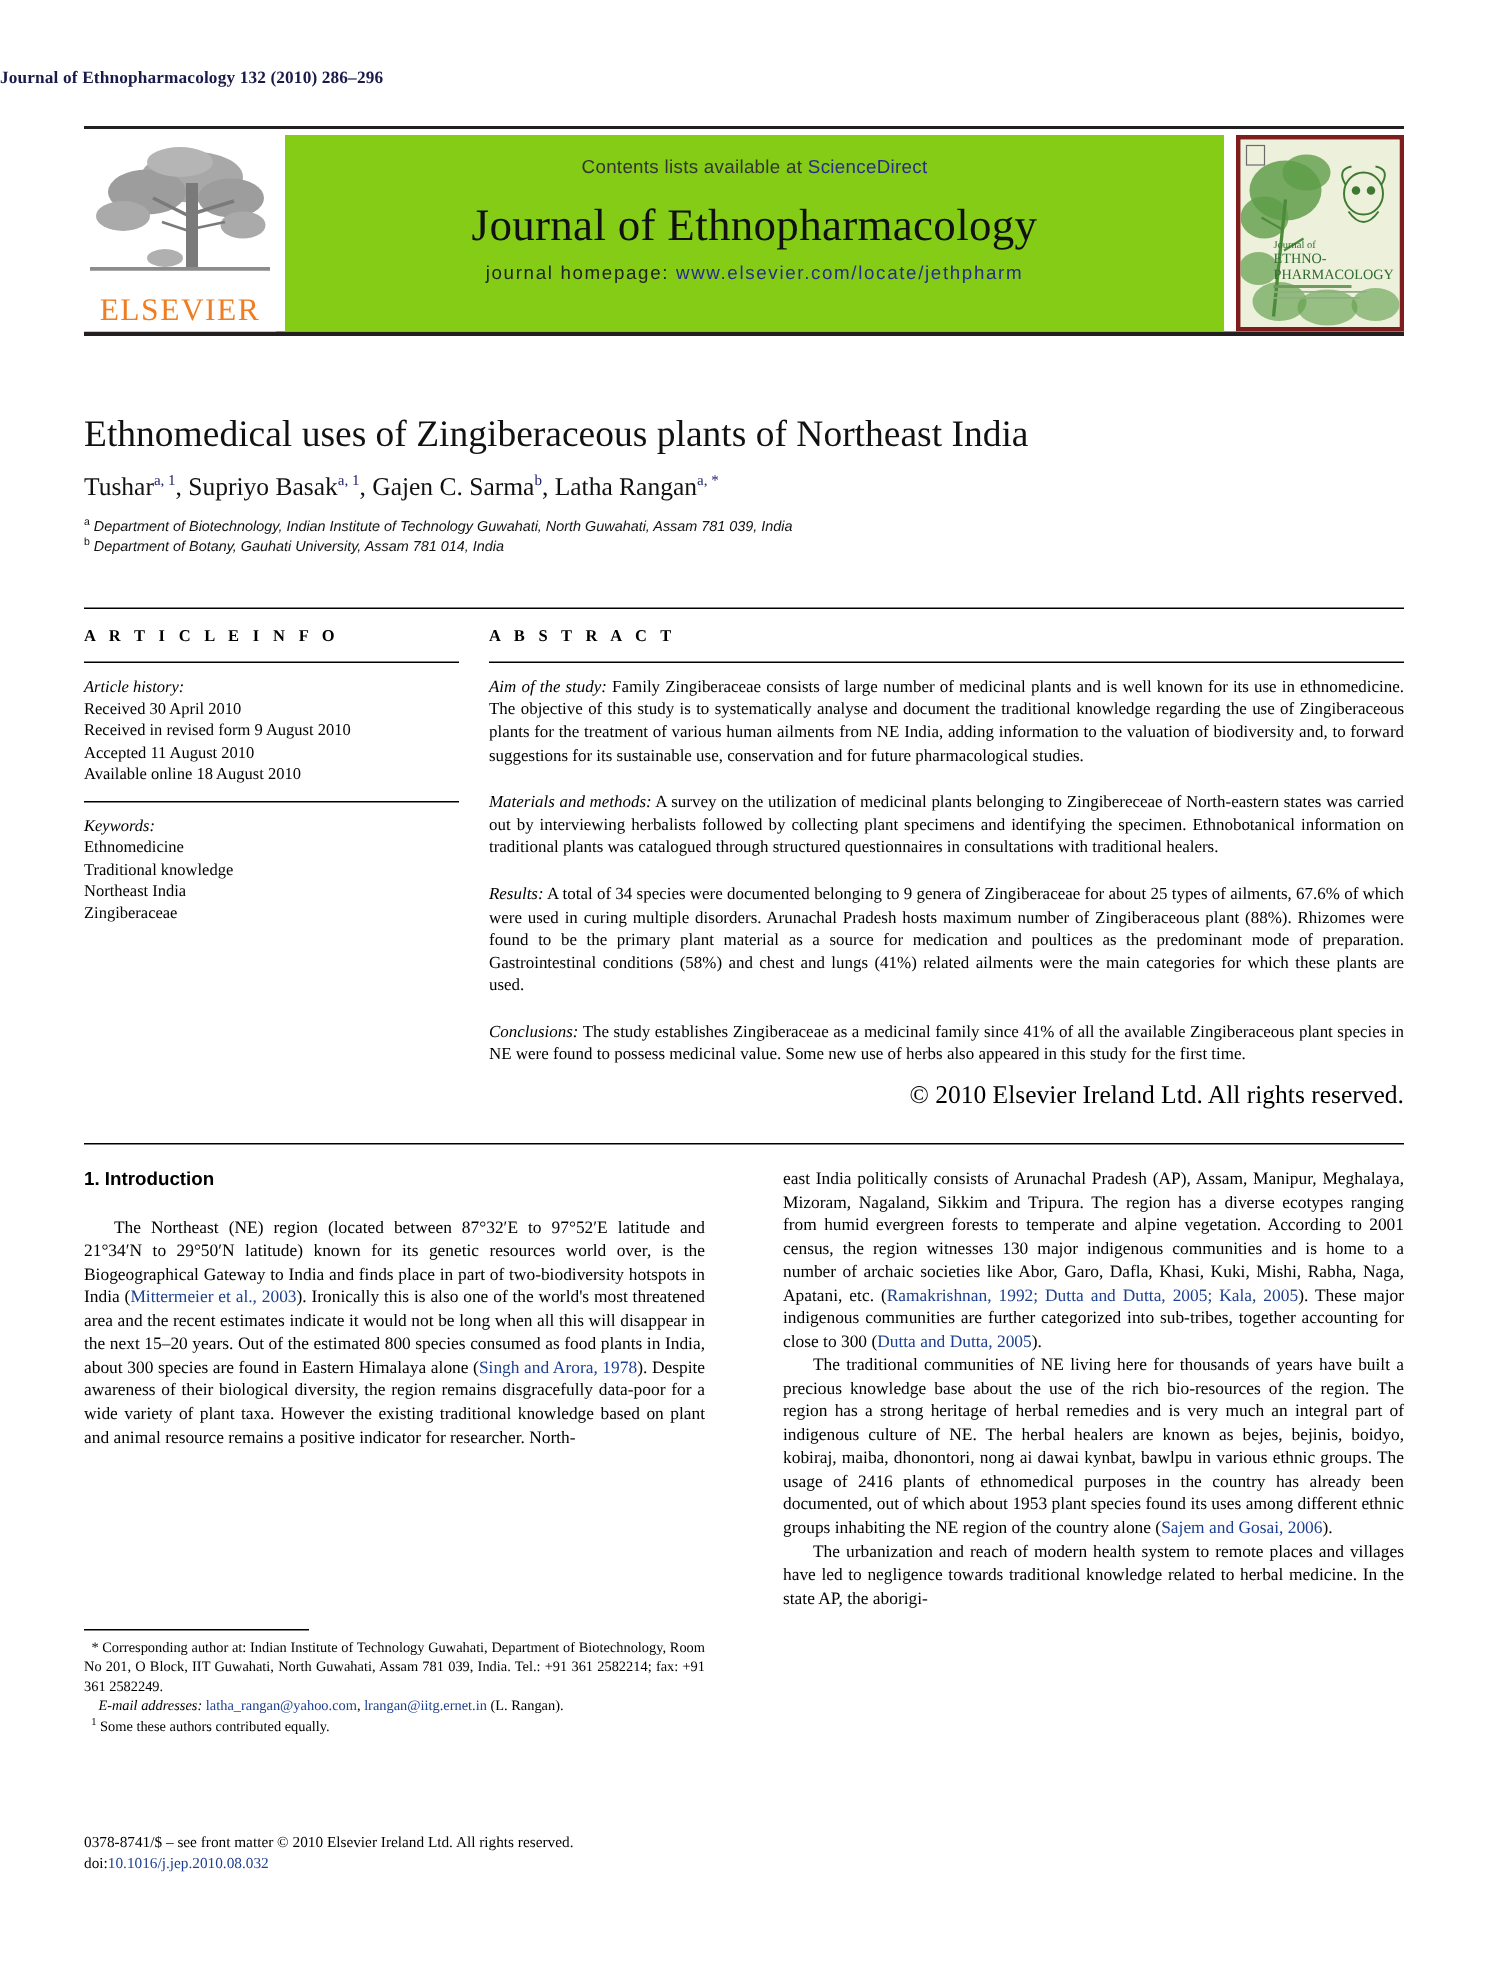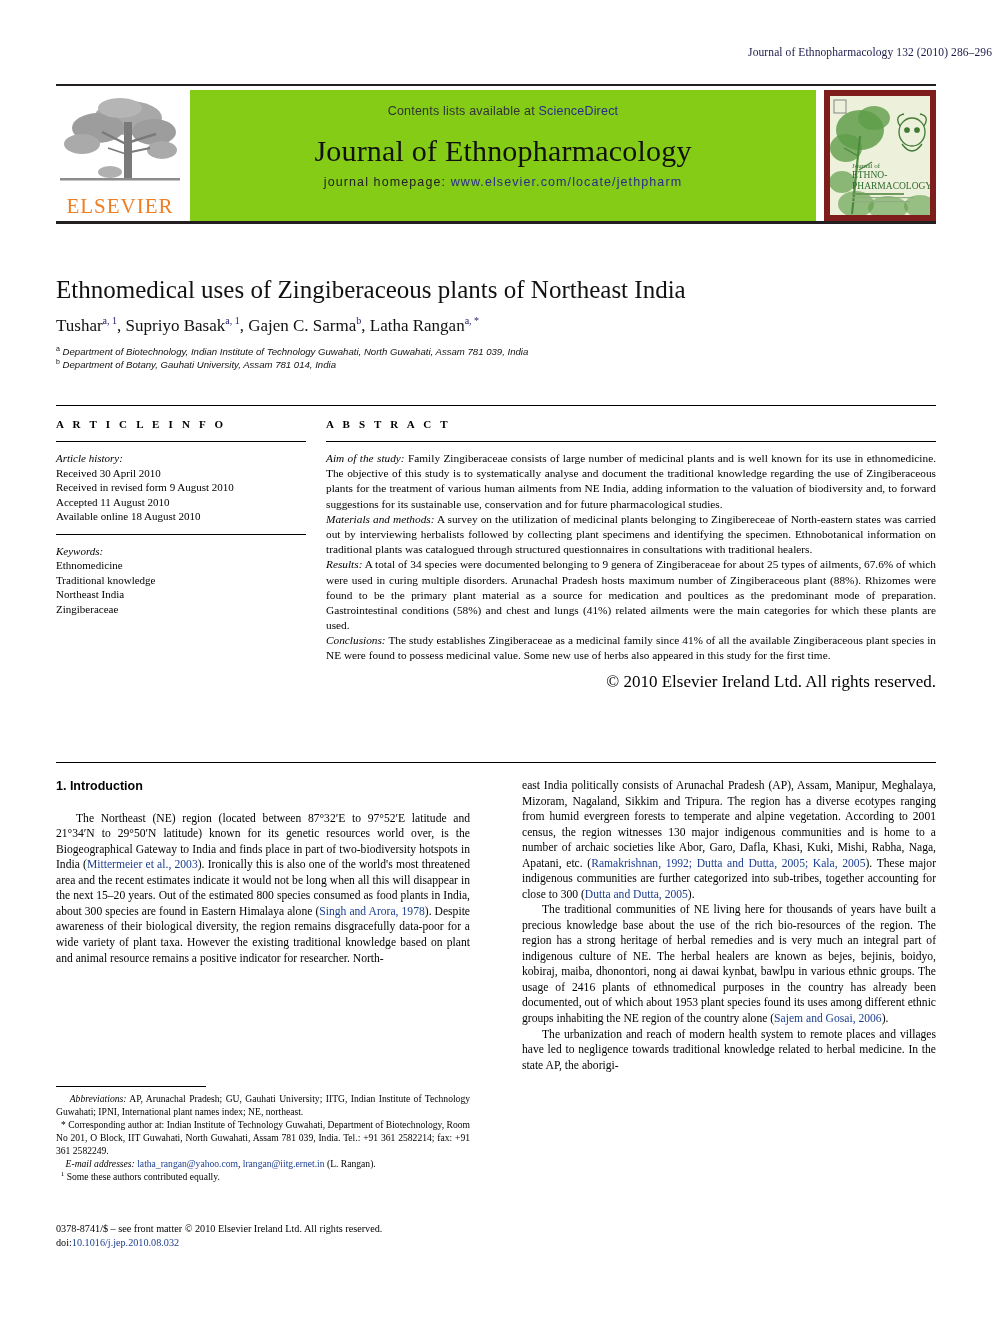--- a/index.html
+++ b/index.html
@@ -21,23 +21,23 @@
     left: 0; top: 0;
     width: 992px;
     height: 1323px;
   }
 
   
   .running-head {
     position: absolute;
     left: 0; top: 46px;
     width: 992px;
-    text-align: right;
-    font-family: "Liberation Serif", serif;
-    font-weight: normal;
+    text-align: left;
+    font-family: "Liberation Serif", serif;
+    font-weight: bold;
     font-size: 11.5px;
     letter-spacing: 0.1px;
     color: #1b1b4b;
   }
 
   
   .masthead {
     position: absolute;
     left: 56px; top: 84px;
     width: 880px;
@@ -116,21 +116,21 @@
     color: #222222;
   }
   .homepage-line .url {
     color: #2a2a8c;
   }
 
   
   .cover-thumb {
     width: 112px;
     flex: 0 0 112px;
-    border: 6px solid #7f1d1d;
+    border: 3px solid #7f1d1d;
     background: #eef0dd;
     position: relative;
     box-sizing: border-box;
     overflow: hidden;
   }
 
   
   .article-title {
     position: absolute;
     left: 56px; top: 276px;
@@ -220,21 +220,21 @@
     margin-bottom: 9px;
   }
 
   .abs-para {
     font-family: "Liberation Serif", serif;
     font-size: 11.3px;
     line-height: 1.345;
     text-align: justify;
     margin-top: 9px;
   }
-  .abs-para + .abs-para { margin-top: 0; }
+  .abs-para + .abs-para { margin-top: 16px; }
   .abs-para .lbl { font-style: italic; }
   .copyright {
     font-family: "Liberation Serif", serif;
     font-size: 17px;
     text-align: right;
     margin-top: 8px;
   }
 
   
   .body-col {
@@ -436,21 +436,20 @@
   </div>
 
   <div class="body-col body-right">
     <p class="noindent"><span>east India politically consists of Arunachal Pradesh (AP), Assam, Manipur, Meghalaya, Mizoram, Nagaland, Sikkim and Tripura. The region has a diverse ecotypes ranging from humid evergreen forests to temperate and alpine vegetation. According to 2001 census, the region witnesses 130 major indigenous communities and is home to a number of archaic societies like Abor, Garo, Dafla, Khasi, Kuki, Mishi, Rabha, Naga, Apatani, etc. (</span><span class="cite">Ramakrishnan, 1992; Dutta and Dutta, 2005; Kala, 2005</span><span>). These major indigenous communities are further categorized into sub-tribes, together accounting for close to 300 (</span><span class="cite">Dutta and Dutta, 2005</span><span>).</span></p>
     <p><span>The traditional communities of NE living here for thousands of years have built a precious knowledge base about the use of the rich bio-resources of the region. The region has a strong heritage of herbal remedies and is very much an integral part of indigenous culture of NE. The herbal healers are known as bejes, bejinis, boidyo, kobiraj, maiba, dhonontori, nong ai dawai kynbat, bawlpu in various ethnic groups. The usage of 2416 plants of ethnomedical purposes in the country has already been documented, out of which about 1953 plant species found its uses among different ethnic groups inhabiting the NE region of the country alone (</span><span class="cite">Sajem and Gosai, 2006</span><span>).</span></p>
     <p><span>The urbanization and reach of modern health system to remote places and villages have led to negligence towards traditional knowledge related to herbal medicine. In the state AP, the aborigi-</span></p>
   </div>
 
   <div class="fn-rule"></div>
   <div class="footnotes">
-    <p>&nbsp;&nbsp;&nbsp;&nbsp;<span class="it">Abbreviations:</span><span> AP, Arunachal Pradesh; GU, Gauhati University; IITG, Indian Institute of Technology Guwahati; IPNI, International plant names index; NE, northeast.</span></p>
     <p>&nbsp;&nbsp;<span>*</span><span> Corresponding author at: Indian Institute of Technology Guwahati, Department of Biotechnology, Room No 201, O Block, IIT Guwahati, North Guwahati, Assam 781 039, India. Tel.: +91 361 2582214; fax: +91 361 2582249.</span></p>
     <p>&nbsp;&nbsp;&nbsp;&nbsp;<span class="it">E-mail addresses:</span> <span class="mail">latha_rangan@yahoo.com</span>, <span class="mail">lrangan@iitg.ernet.in</span><span> (L. Rangan).</span></p>
     <p>&nbsp;&nbsp;<sup>1</sup><span> Some these authors contributed equally.</span></p>
   </div>
 
   <div class="imprint">
     <div>0378-8741/$ – see front matter © 2010 Elsevier Ireland Ltd. All rights reserved.</div>
     <div><span>doi:</span><span class="doi-link">10.1016/j.jep.2010.08.032</span></div>
   </div>
 

